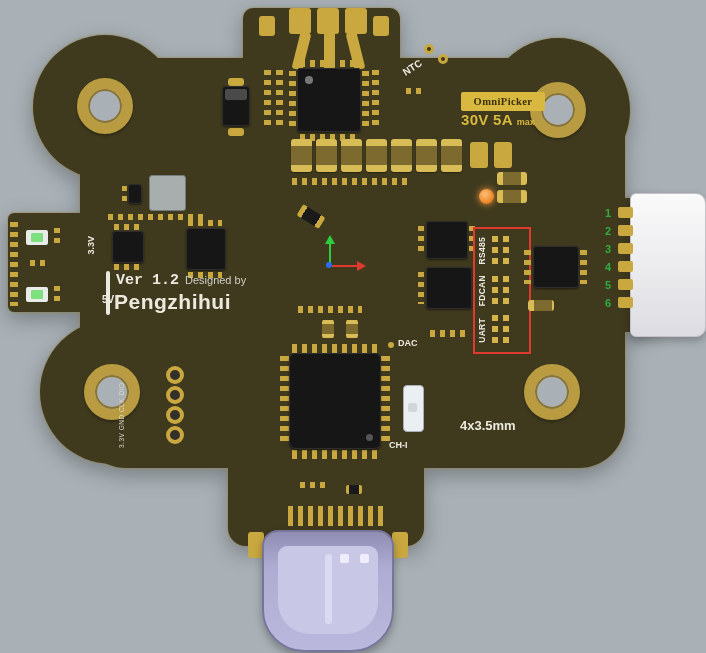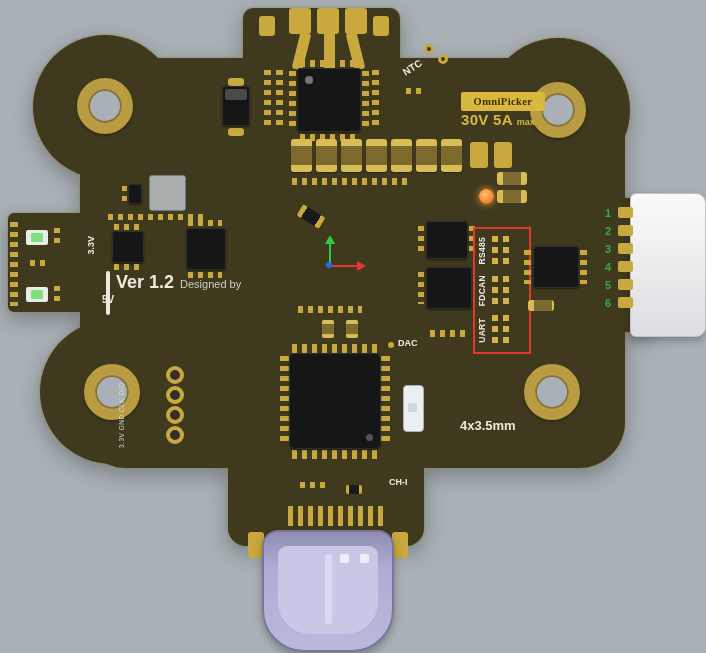--- a/index.html
+++ b/index.html
@@ -244,26 +244,27 @@
   <div class="abs" style="left:461px;top:111px;display:flex;align-items:baseline;gap:4px;color:#d8b83e;">
     <span style="font-size:15px;font-weight:800;letter-spacing:.3px;">30V 5A</span>
     <span style="font-size:9px;font-weight:bold;">max</span>
   </div>
 
   <div class="silk vtext" style="left:86px;top:236px;font-size:9px;font-weight:bold;">3.3V</div>
   <div class="silk" style="left:102px;top:294px;font-size:10px;font-weight:bold;">5V</div>
 
   <div class="abs" style="left:106px;top:271px;width:4px;height:44px;background:var(--silk);border-radius:2px;"></div>
   <div class="abs" style="left:116px;top:272px;display:flex;align-items:baseline;gap:6px;color:var(--silk);">
-    <span style="font-size:18px;font-weight:bold;">Ver 1.2</span>
+    <span style="font-size:15px;font-weight:bold;font-family:Liberation Mono, monospace;">Ver 1.2</span>
     <span style="font-size:11px;color:#cfcec5;">Designed by</span>
   </div>
+  <div class="silk" style="left:114px;top:290px;font-size:21px;font-weight:bold;letter-spacing:.5px;">Pengzhihui</div>
 
   <div class="abs" style="left:388px;top:342px;width:6px;height:6px;border-radius:50%;background:var(--gold);"></div>
   <div class="silk" style="left:398px;top:338px;font-size:9px;font-weight:bold;">DAC</div>
 
-  <div class="silk" style="left:389px;top:477px;font-size:9px;font-weight:bold;">CH-I</div>
+  <div class="silk" style="left:389px;top:440px;font-size:9px;font-weight:bold;">CH-I</div>
 
   <div class="silk" style="left:460px;top:418px;font-size:13px;font-weight:bold;">4x3.5mm</div>
 
   <div class="silk vtext" style="left:118px;top:364px;height:84px;font-size:6.5px;letter-spacing:.5px;color:#d8d6ca;">3.3V GND CLK DIO</div>
 
 </div>
 
 </body></html>

